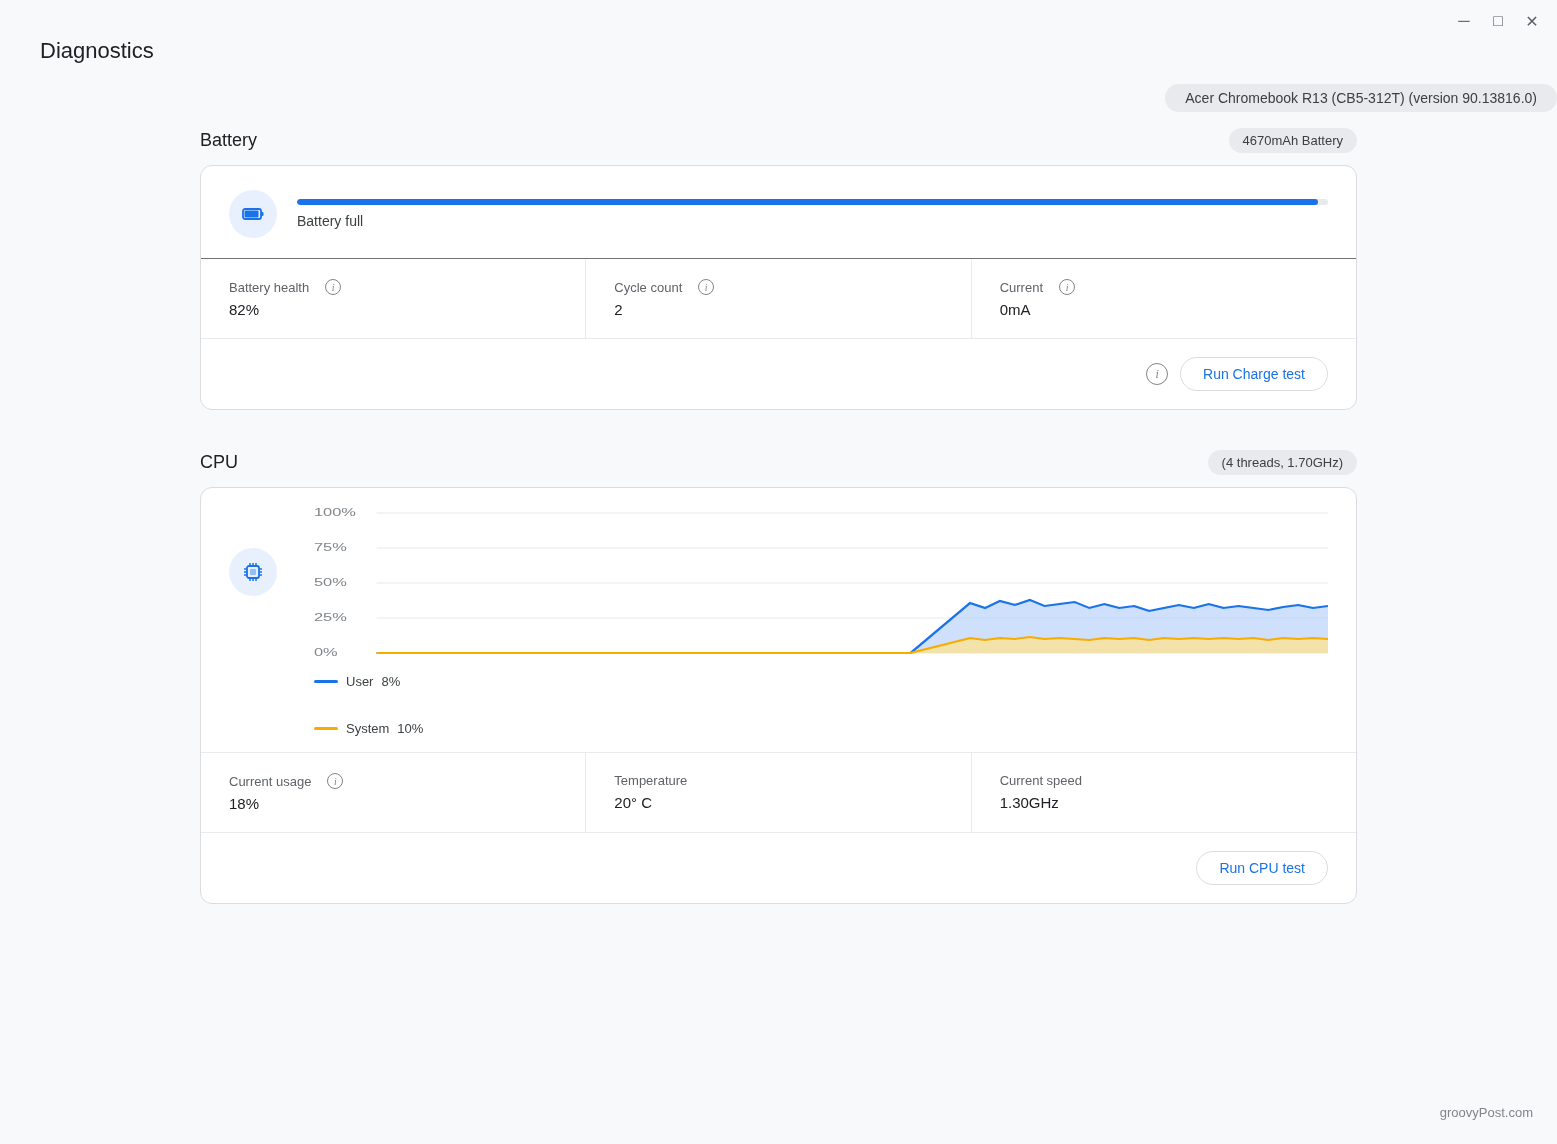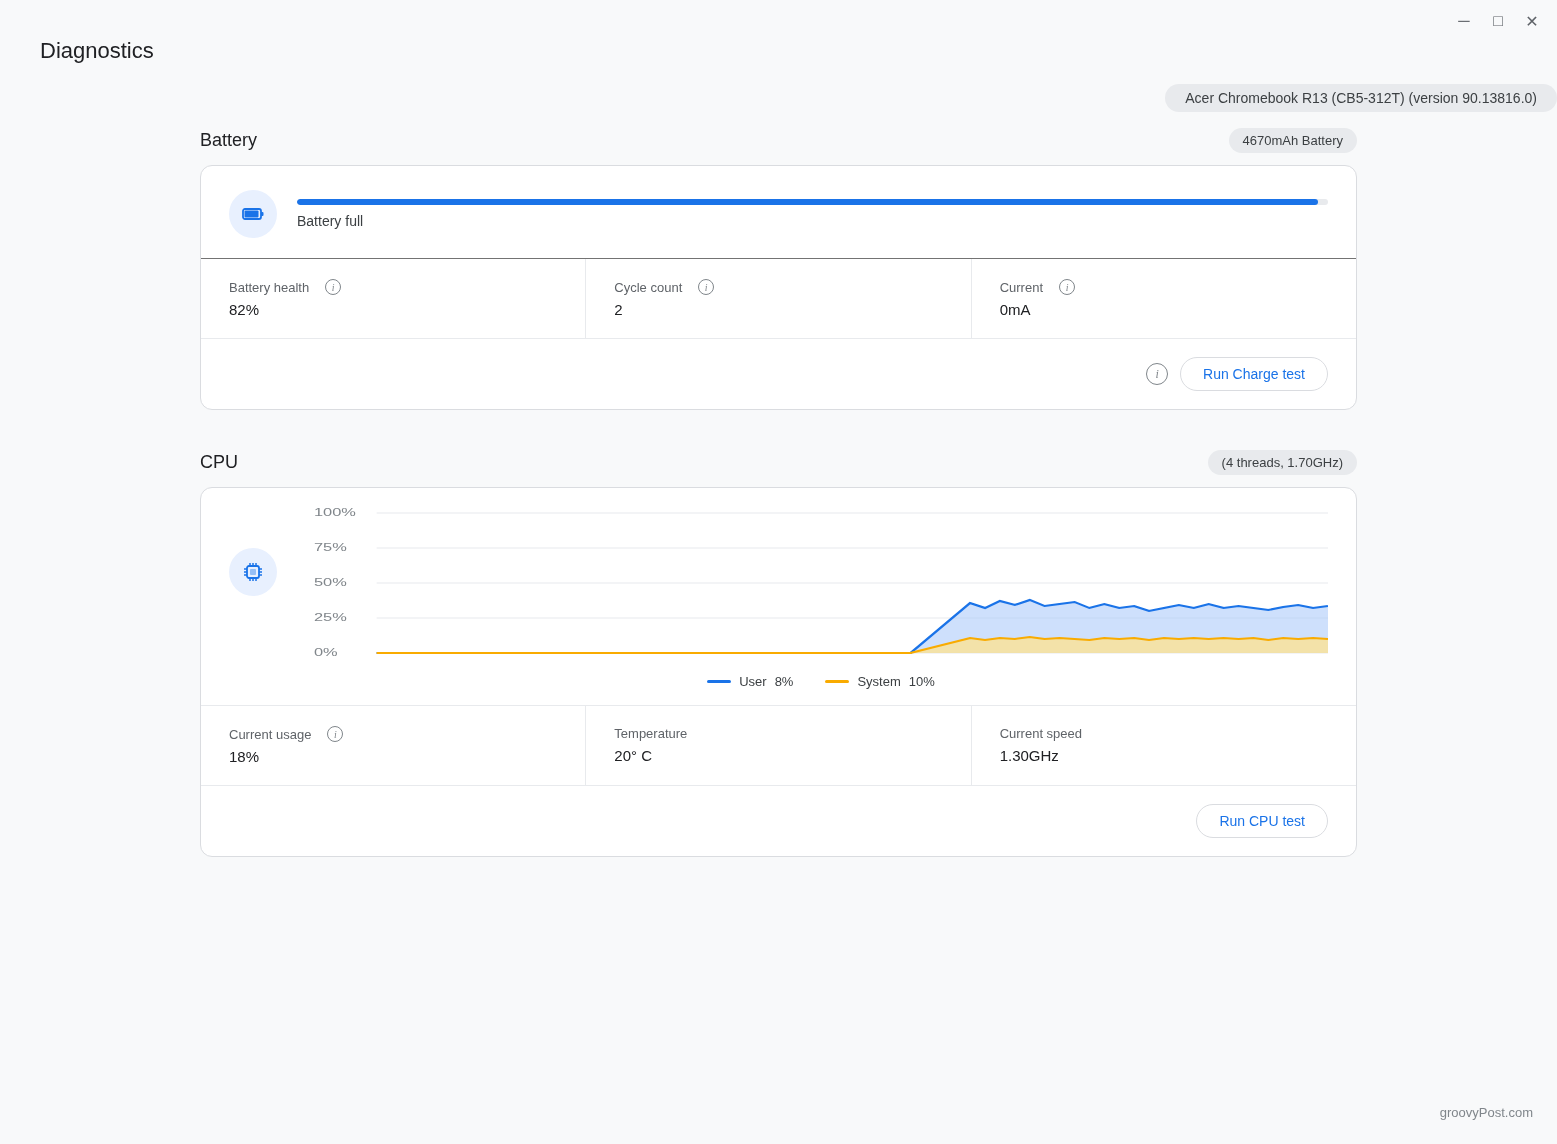--- a/index.html
+++ b/index.html
@@ -187,20 +187,21 @@
     .chart-svg-wrap {
       width: 100%;
     }
     .chart-legend {
       display: flex;
       justify-content: center;
       gap: 32px;
       padding: 12px 0 0;
       font-size: 13px;
       color: #3c4043;
+      flex-direction: column;
     }
     .legend-item {
       display: flex;
       align-items: center;
       gap: 8px;
     }
     .legend-line {
       width: 24px;
       height: 3px;
       border-radius: 2px;

